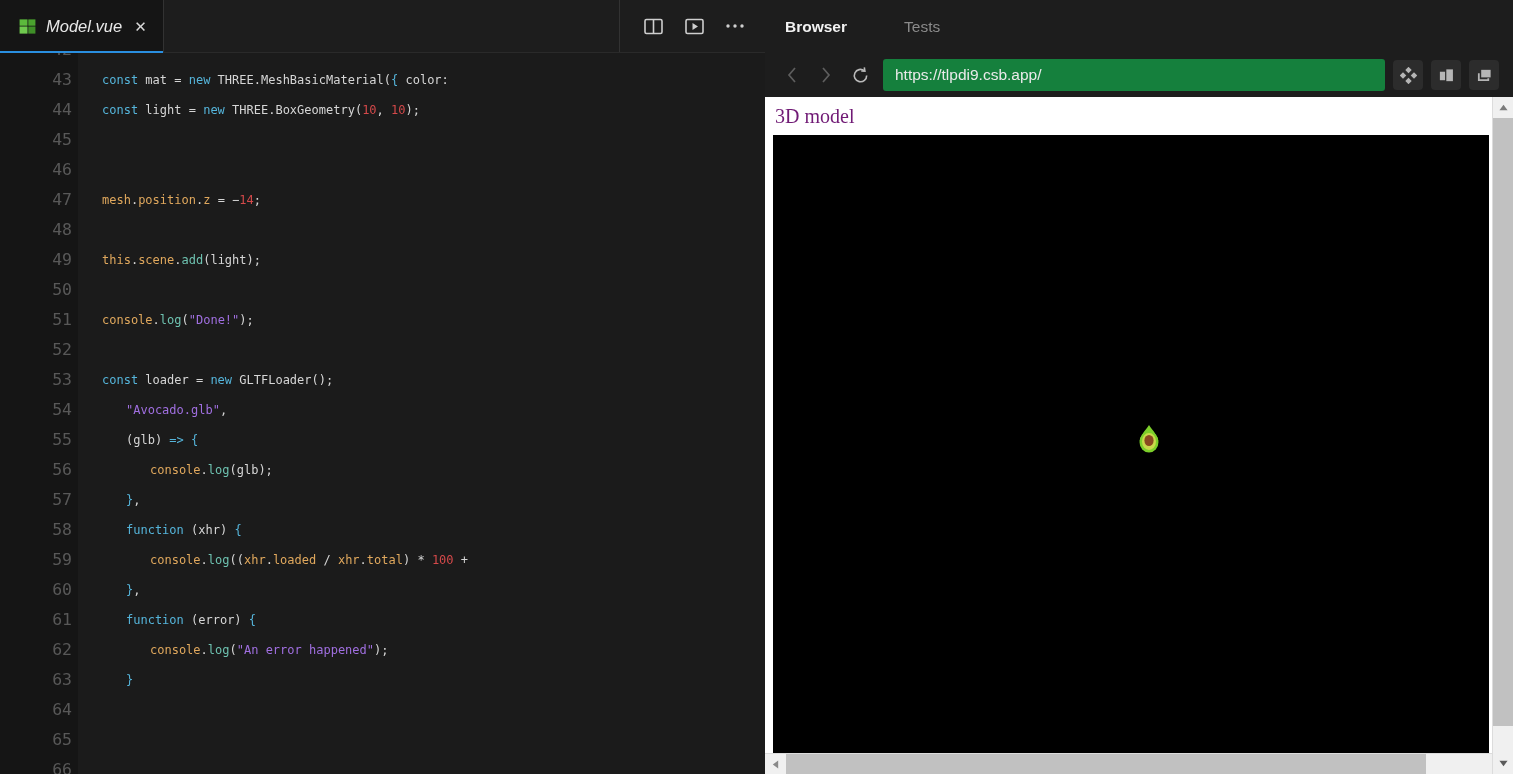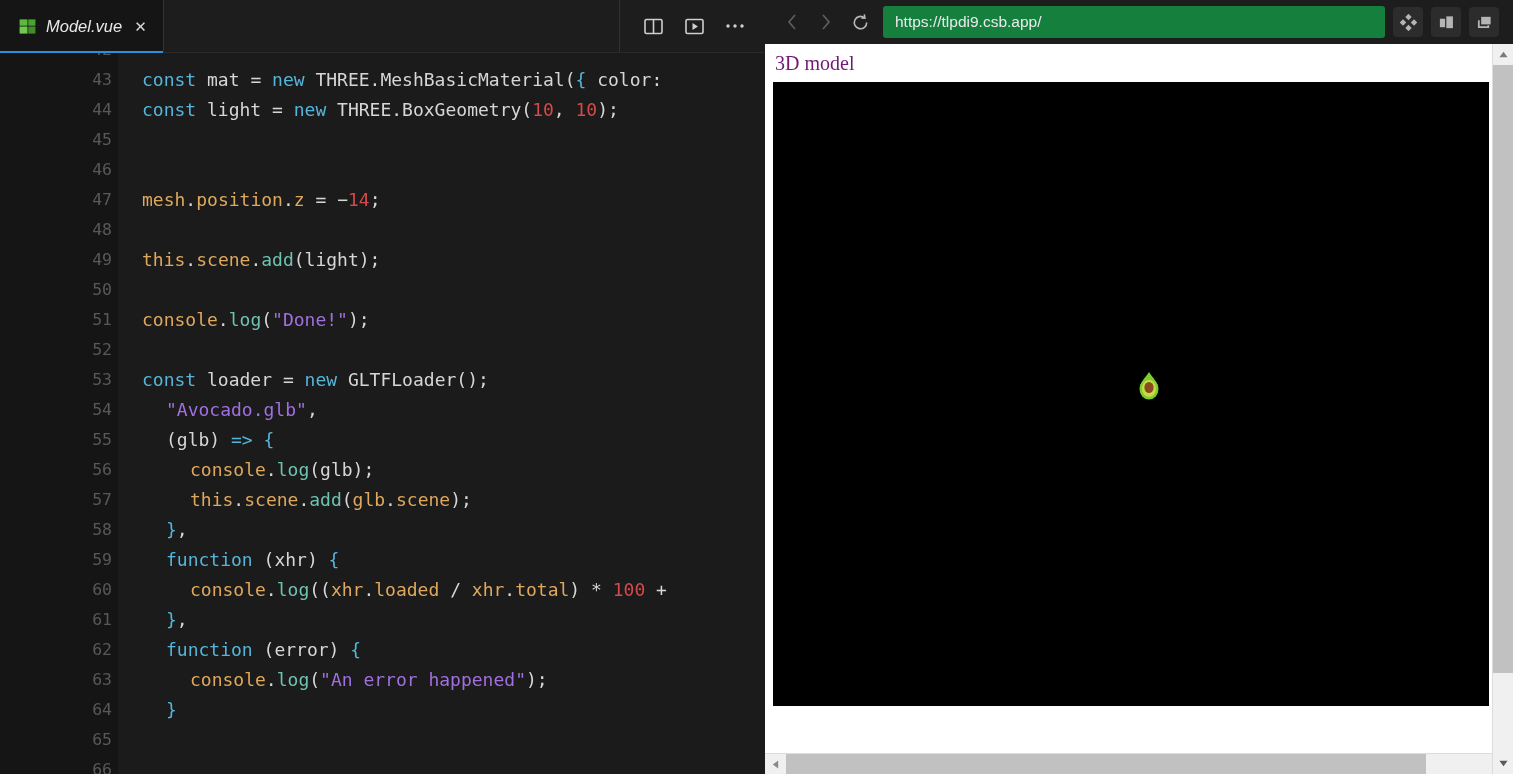--- a/index.html
+++ b/index.html
@@ -64,21 +64,20 @@
   }
   .ico-btn svg { display: block; }
 
   
   .code-area {
     flex: 1;
     position: relative;
     background: #ec4899;
     overflow: hidden;
     display: flex;
-    margin-left: 40px;
   }
   .gutter {
     width: 78px; min-width: 78px;
     background: #151515;
     padding-top: 0;
     text-align: right;
     position: relative;
     border-right: 8px solid #151515;
   }
   .code-col {
@@ -92,21 +91,21 @@
   .ln {
     height: 30px; line-height: 30px;
     font-family: "DejaVu Sans Mono", monospace;
     font-size: 16.5px;
     color: #585858;
     padding-right: 6px;
   }
   .cl {
     height: 30px; line-height: 30px;
     font-family: "DejaVu Sans Mono", monospace;
-    font-size: 18px;
+    font-size: 12px;
     color: #d6d6d6;
     white-space: pre;
     padding-left: 24px;
   }
   .kw   { color: #55b5db; }   
   .var  { color: #e0a85d; }   
   .fn   { color: #6ec2b0; }   
   .str  { color: #a06fe0; }   
   .num  { color: #d4494a; }   
   .pn   { color: #d6d6d6; }   
@@ -308,35 +307,38 @@
             <div class="cl"><span class="var">mesh</span><span class="pn">.</span><span class="var">position</span><span class="pn">.</span><span class="var">z </span><span class="pn">= </span><span class="pn">−</span><span class="num">14</span><span class="pn">;</span></div>
             <div class="cl">&nbsp;</div>
             <div class="cl"><span class="var">this</span><span class="pn">.</span><span class="var">scene</span><span class="pn">.</span><span class="fn">add</span><span class="pn">(light);</span></div>
             <div class="cl">&nbsp;</div>
             <div class="cl"><span class="var">console</span><span class="pn">.</span><span class="fn">log</span><span class="pn">(</span><span class="str">"Done!"</span><span class="pn">);</span></div>
             <div class="cl">&nbsp;</div>
             <div class="cl"><span class="kw">const</span><span class="pn"> loader </span><span class="pn">= </span><span class="kw">new</span><span class="pn"> GLTFLoader();</span></div>
             <div class="cl" style="padding-left: 48px;"><span class="str">"Avocado.glb"</span><span class="pn">,</span></div>
             <div class="cl" style="padding-left: 48px;"><span class="pn">(glb) </span><span class="kw">=&gt;</span><span class="pn"> </span><span class="br">{</span></div>
             <div class="cl" style="padding-left: 72px;"><span class="var">console</span><span class="pn">.</span><span class="fn">log</span><span class="pn">(glb);</span></div>
-            <div class="cl" style="padding-left: 72px;"><span class="var">this</span><span class="pn">.</span><span class="var">scene</span><span class="pn">.</span><span class="fn">add</span><span class="pn">(</span><span class="var">glb</span><span class="pn">.</span><span class="var">scene</span><span class="pn">);</span></div>
             <div class="cl" style="padding-left: 48px;"><span class="br">}</span><span class="pn">,</span></div>
             <div class="cl" style="padding-left: 48px;"><span class="kw">function</span><span class="pn"> (xhr) </span><span class="br">{</span></div>
             <div class="cl" style="padding-left: 72px;"><span class="var">console</span><span class="pn">.</span><span class="fn">log</span><span class="pn">((</span><span class="var">xhr</span><span class="pn">.</span><span class="var">loaded</span><span class="pn"> / </span><span class="var">xhr</span><span class="pn">.</span><span class="var">total</span><span class="pn">) * </span><span class="num">100</span><span class="pn"> +</span></div>
             <div class="cl" style="padding-left: 48px;"><span class="br">}</span><span class="pn">,</span></div>
             <div class="cl" style="padding-left: 48px;"><span class="kw">function</span><span class="pn"> (error) </span><span class="br">{</span></div>
             <div class="cl" style="padding-left: 72px;"><span class="var">console</span><span class="pn">.</span><span class="fn">log</span><span class="pn">(</span><span class="str">"An error happened"</span><span class="pn">);</span></div>
             <div class="cl" style="padding-left: 48px;"><span class="br">}</span></div>
           </div>
       </div>
     </div>
   </div>
 
   <div class="browser-pane">
 
+    <div class="browser-tabs">
+      <div class="btab active">Browser</div>
+      <div class="btab inactive">Tests</div>
+    </div>
 
     <div class="urlbar-row">
       <span class="nav-btn">
         <svg width="12" height="18" viewBox="0 0 12 18" aria-hidden="true">
           <polyline points="9,2 3,9 9,16" fill="none" stroke="#5e5e5e" stroke-width="1.7"></polyline>
         </svg>
       </span>
       <span class="nav-btn">
         <svg width="12" height="18" viewBox="0 0 12 18" aria-hidden="true">
           <polyline points="3,2 9,9 3,16" fill="none" stroke="#5e5e5e" stroke-width="1.7"></polyline>

